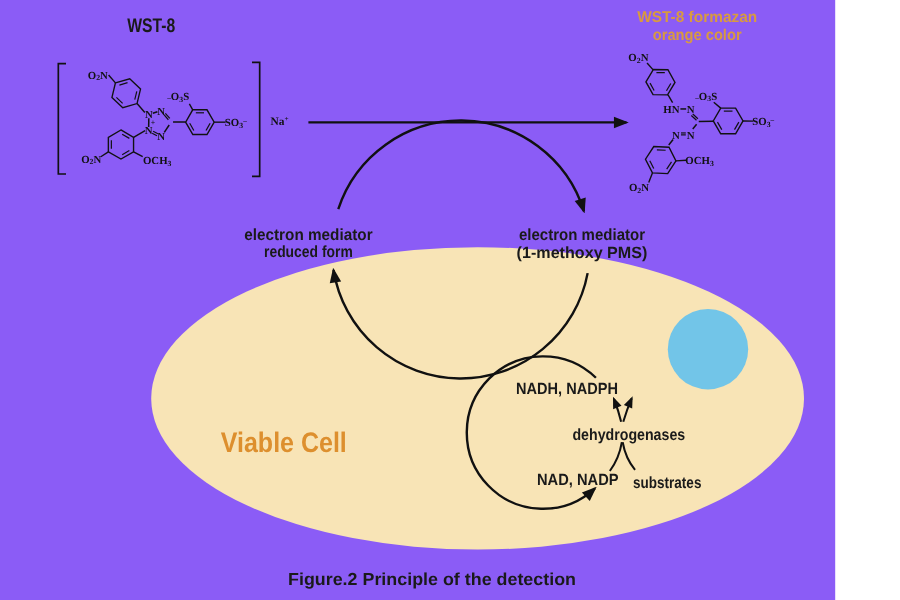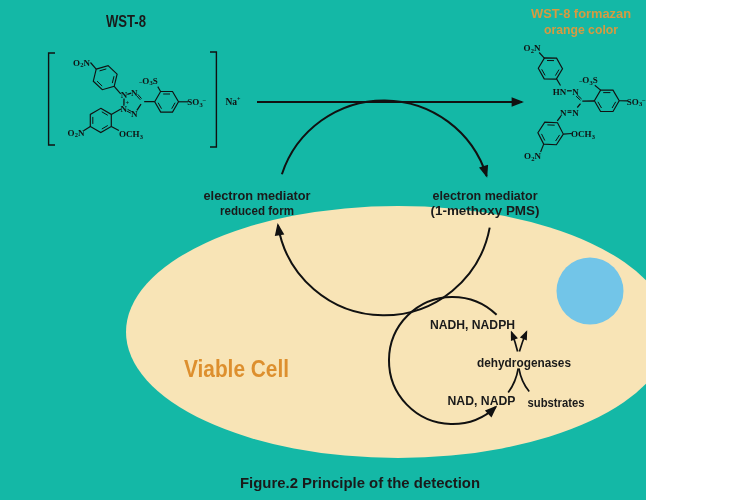--- a/index.html
+++ b/index.html
@@ -1,16 +1,16 @@
 <!DOCTYPE html>
 <html><head><meta charset="utf-8"><style>
 html,body{margin:0;padding:0;background:#fff;}
 </style></head>
 <body>
-<div style="position:relative;width:646px;height:500px;overflow:hidden;background:#14b8a6;text-align:center;">
+<div style="position:relative;width:696px;height:500px;overflow:hidden;background:#8b5cf6;text-align:center;">
 <svg width="750" height="500" viewBox="0 0 750 500">
 <defs>
 <marker id="ah" viewBox="0 0 10 8" refX="8.5" refY="4" markerWidth="6.5" markerHeight="5.2" orient="auto">
           <path d="M0.5,0.3 L10,4 L0.5,7.7 Z" fill="#111"></path>
         </marker>
 <marker id="ahs" viewBox="0 0 10 8" refX="8" refY="4" markerWidth="6" markerHeight="5.2" orient="auto">
           <path d="M0.5,0.3 L10,4 L0.5,7.7 Z" fill="#111"></path>
         </marker>
 </defs>
 <ellipse cx="398" cy="332" rx="272" ry="126" fill="#f8e4b6"></ellipse>

